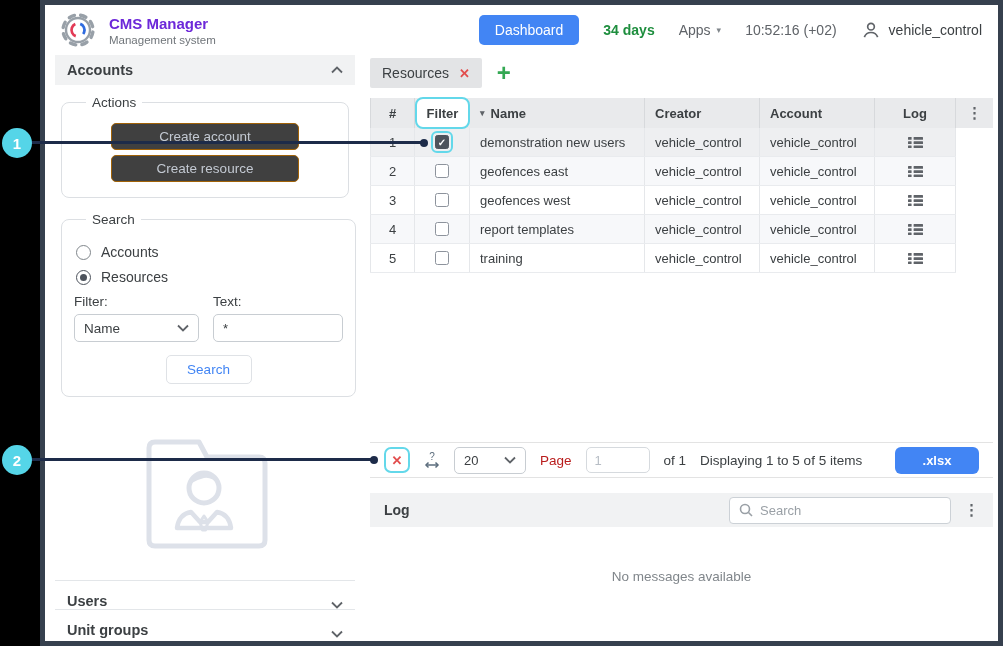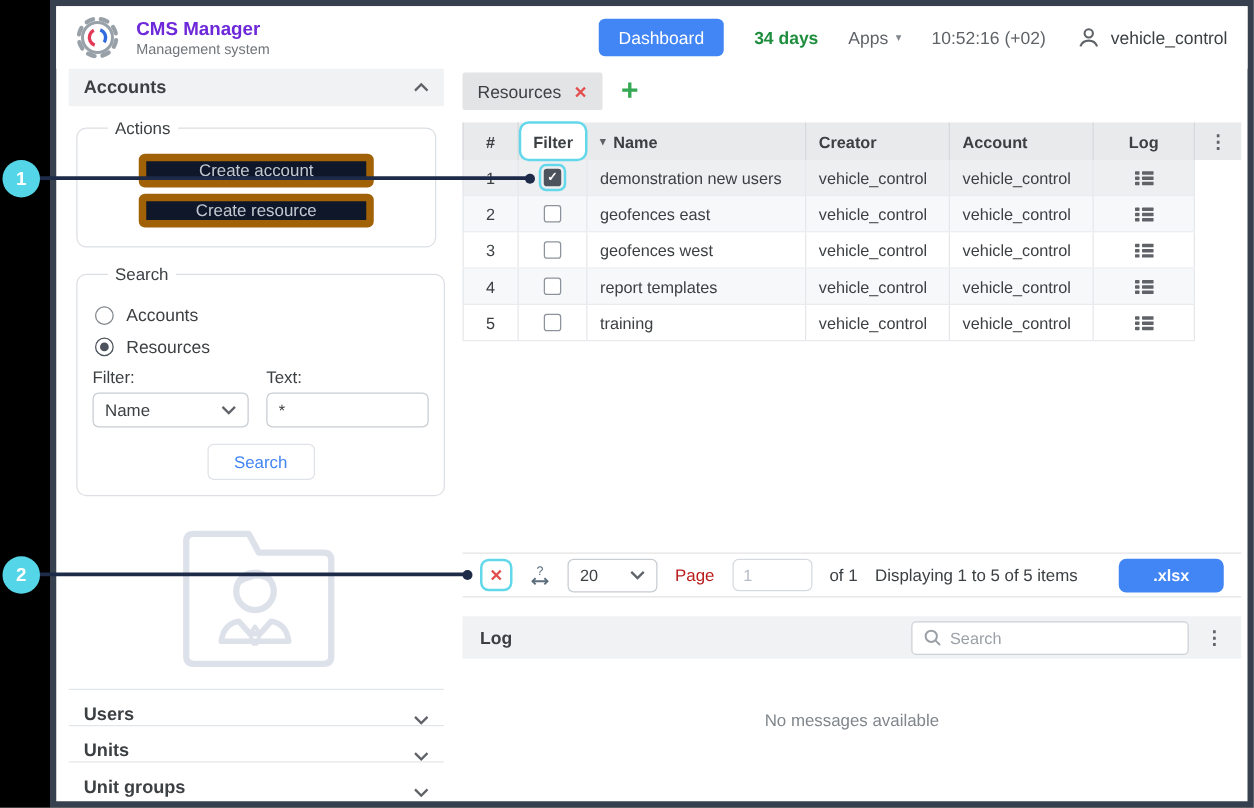--- a/index.html
+++ b/index.html
@@ -24,21 +24,21 @@
   
   .content { display:flex; align-items:flex-start; }
   .sidebar { width:300px; margin-left:10px; height:583px; display:flex; flex-direction:column; }
   .main { width:623px; margin-left:15px; }
 
   
   .acc-bar { height:30px; background:#f1f2f3; display:flex; align-items:center; justify-content:space-between; padding:0 12px; }
   .acc-bar .lbl, .acc-row .lbl { font-size:14.5px; font-weight:bold; color:#3c4043; }
   fieldset { border:1px solid #dcdfe3; border-radius:8px; margin:10px 6px 0; padding:8px 12px 10px; }
   legend { font-size:13.5px; color:#3c4043; padding:0 6px; margin-left:12px; }
-  .ghost-btn { display:block; width:188px; margin:5px auto; height:27px; background:#0f172a; border:6px solid #a16207; border-radius:5px; color:#c3c9d2; font-size:13.5px; font-family:inherit; }
+  .ghost-btn { display:block; width:188px; margin:5px auto; height:27px; background:#404040; border:1px solid #a16207; border-radius:5px; color:#c3c9d2; font-size:13.5px; font-family:inherit; }
   .radio-row { display:flex; align-items:center; gap:10px; margin:9px 2px; font-size:14px; color:#3c4043; }
   .radio { width:15px; height:15px; border:1.5px solid #80868b; border-radius:50%; display:inline-flex; align-items:center; justify-content:center; background:#fff; }
   .radio.on { border-color:#4d535c; }
   .radio.on::after { content:''; width:7px; height:7px; border-radius:50%; background:#4d535c; }
   .fl-row { display:flex; gap:14px; margin-top:6px; }
   .fl-col { display:flex; flex-direction:column; gap:5px; }
   .fl-col .flab { font-size:13.5px; color:#3c4043; }
   .sel-box { width:125px; height:28px; border:1px solid #c8cdd2; border-radius:5px; display:flex; align-items:center; justify-content:space-between; padding:0 9px; font-size:13.5px; color:#3c4043; background:#fff; cursor:pointer; }
   .txt-input { width:130px; height:28px; border:1px solid #c8cdd2; border-radius:5px; padding:0 9px; font-size:13px; color:#3c4043; font-family:inherit; }
   .search-btn { display:block; margin:13px auto 2px; width:86px; height:29px; background:#fff; border:1px solid #dfe2e6; border-radius:5px; color:#4285f4; font-size:13.5px; font-family:inherit; cursor:pointer; }
@@ -188,26 +188,20 @@
         </svg>
       </div>
 
       <div class="acc-row">
         <span class="lbl">Users</span>
         <svg width="12" height="8" viewBox="0 0 12 8">
             <polyline points="1,1.5 6,6.5 11,1.5" fill="none" stroke="#5f6368" stroke-width="1.8"></polyline>
           </svg>
       </div>
       <div class="acc-row">
-        <span class="lbl">Units</span>
-        <svg width="12" height="8" viewBox="0 0 12 8">
-            <polyline points="1,1.5 6,6.5 11,1.5" fill="none" stroke="#5f6368" stroke-width="1.8"></polyline>
-          </svg>
-      </div>
-      <div class="acc-row">
         <span class="lbl">Unit groups</span>
         <svg width="12" height="8" viewBox="0 0 12 8">
             <polyline points="1,1.5 6,6.5 11,1.5" fill="none" stroke="#5f6368" stroke-width="1.8"></polyline>
           </svg>
       </div>
     </div>
 
     <div class="main">
       <div class="tabbar">
         <div class="tab">

